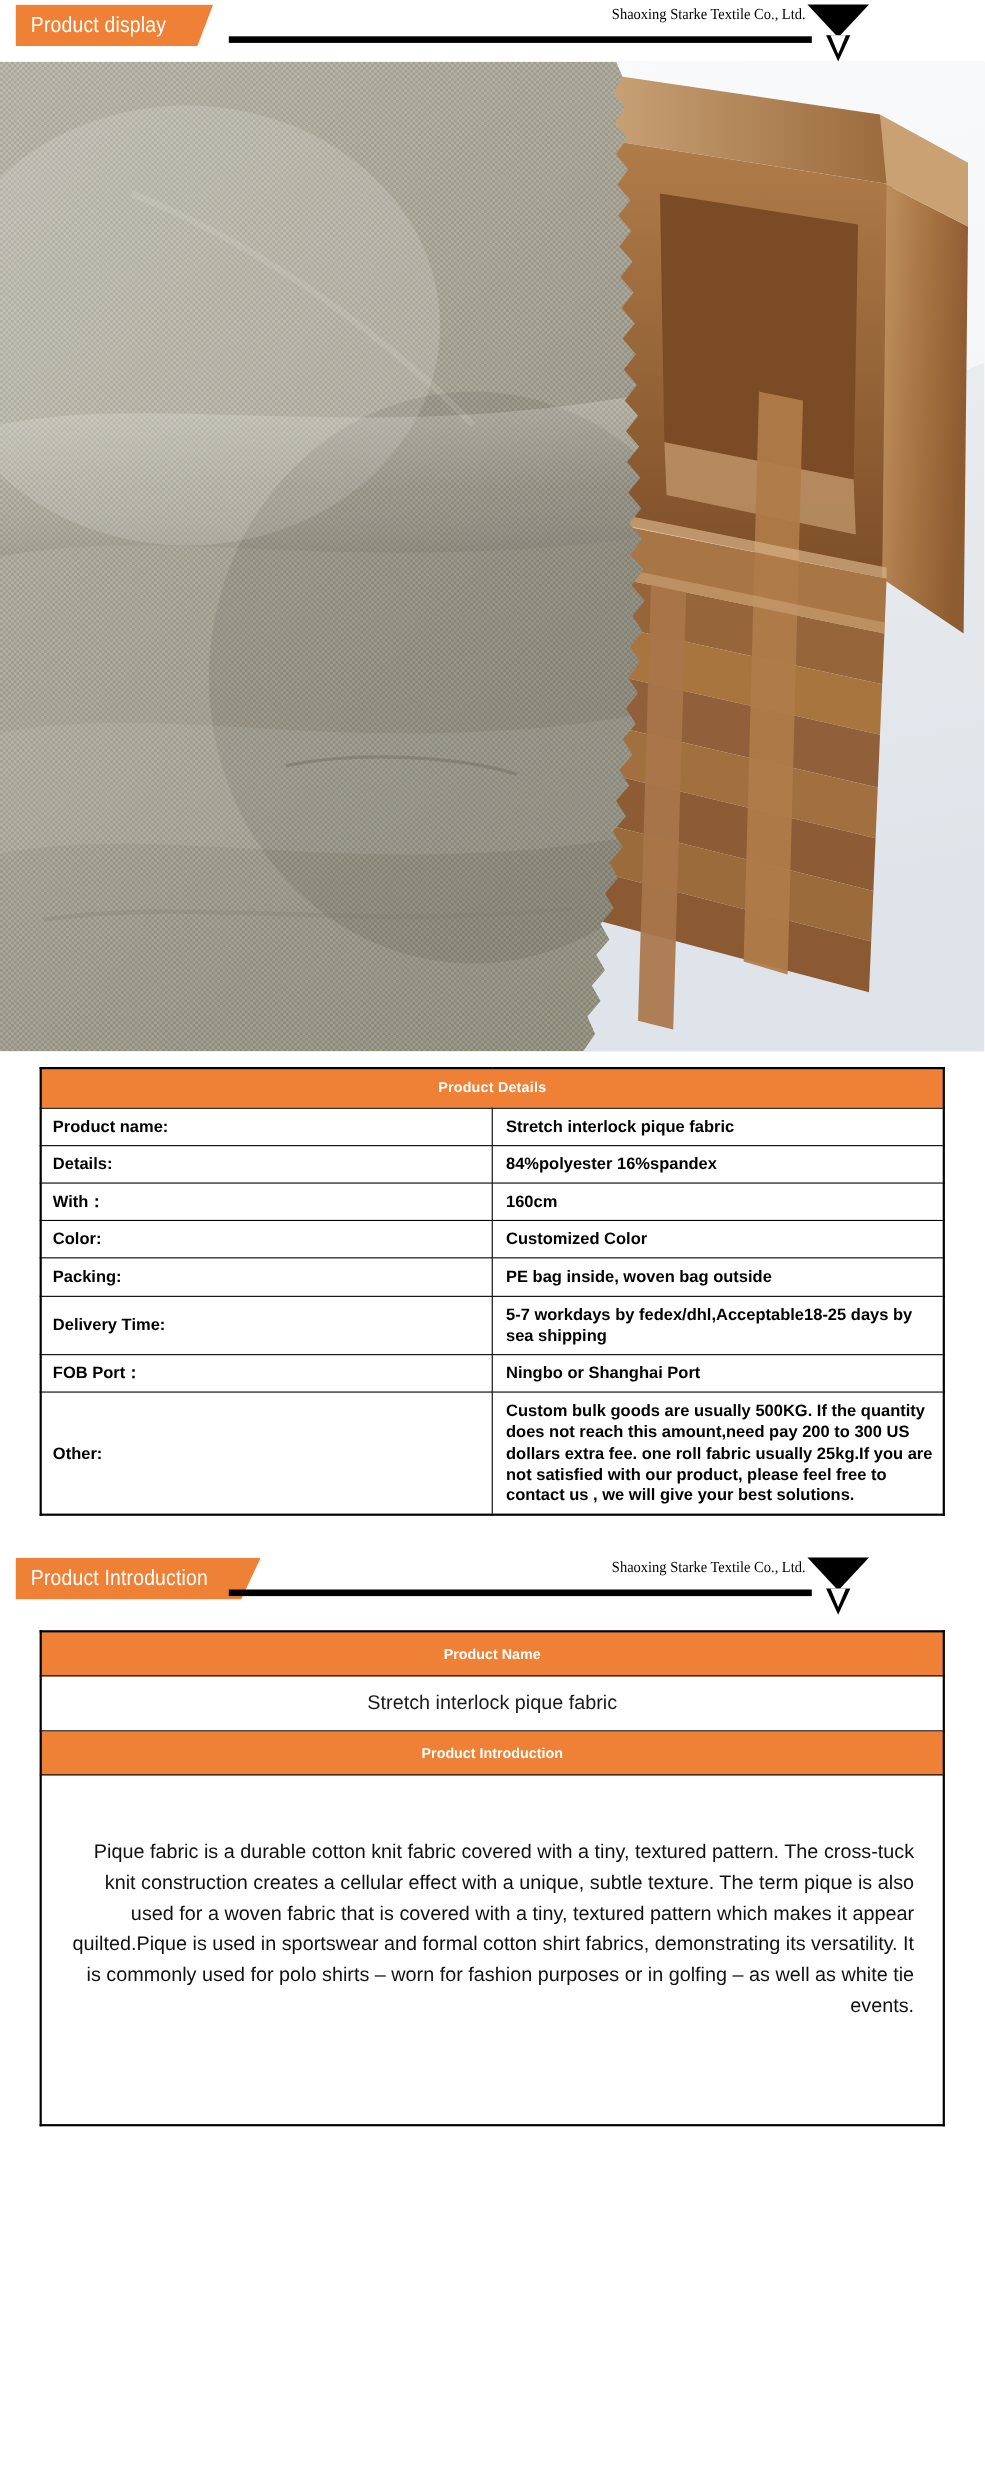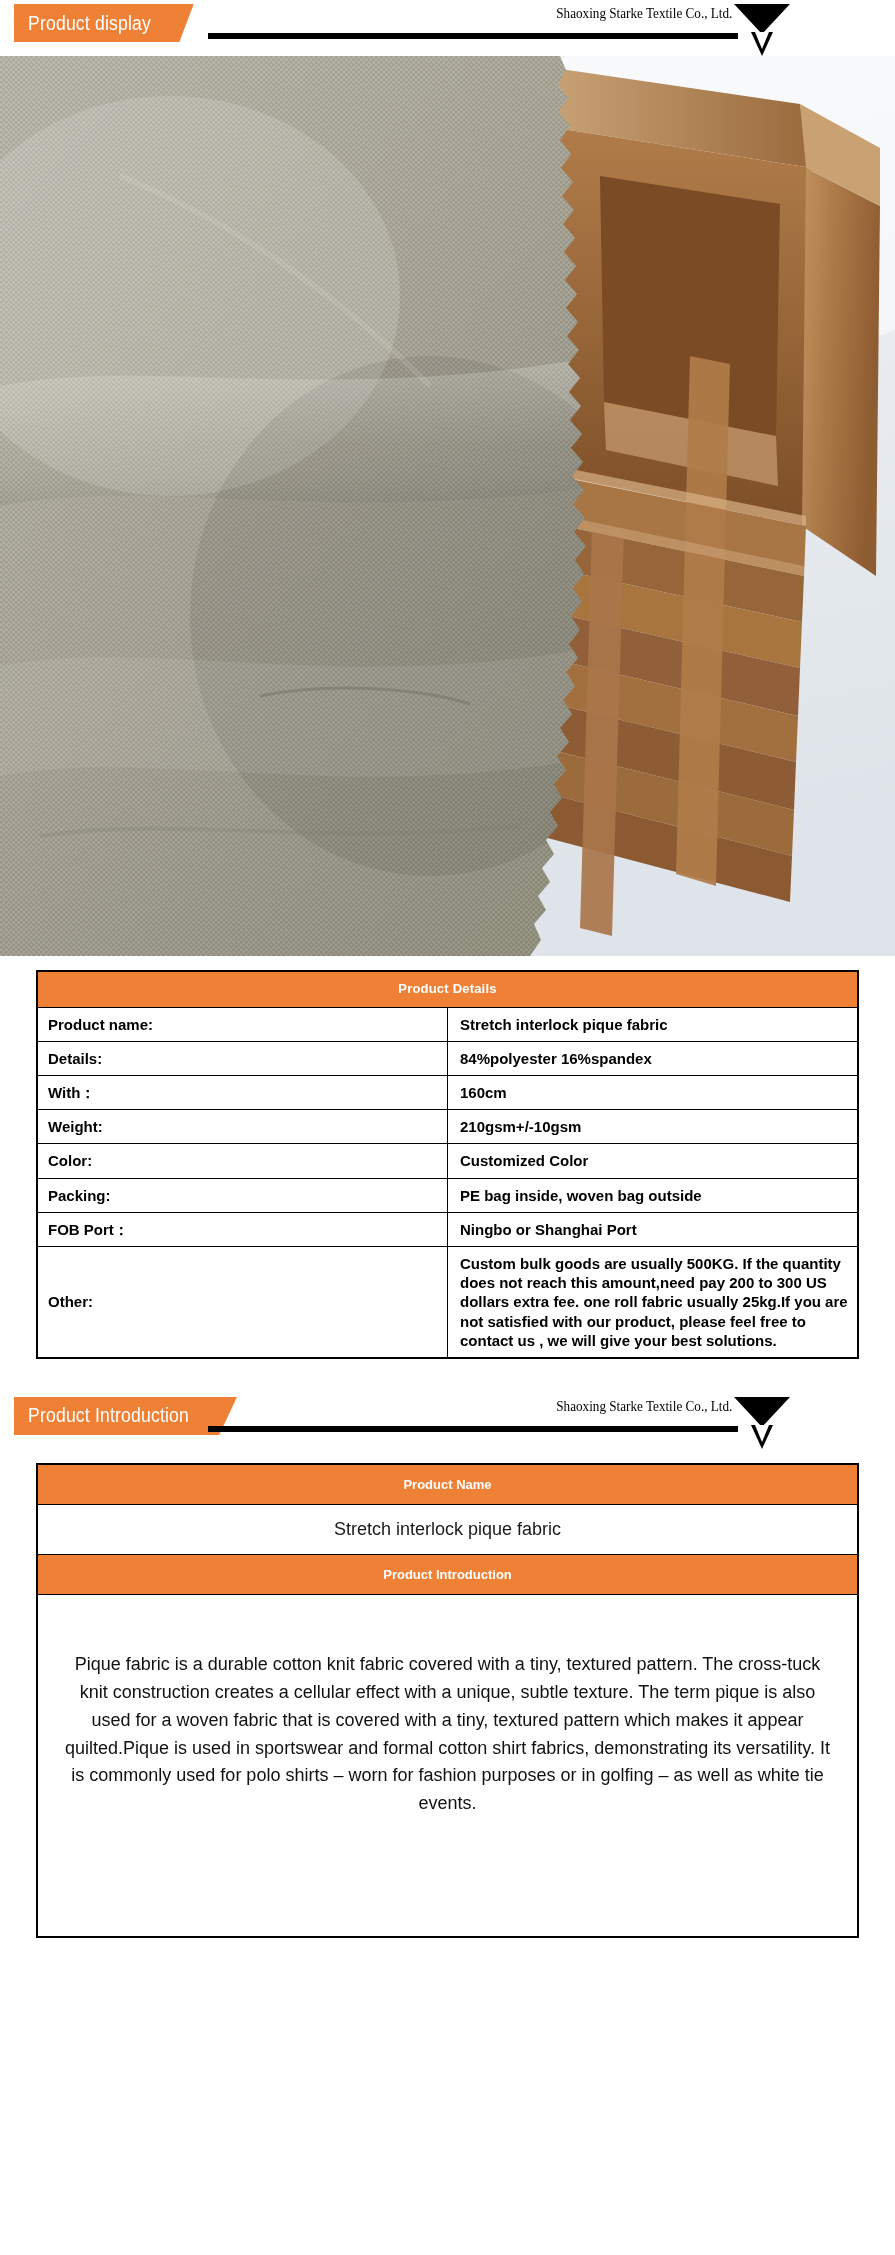--- a/index.html
+++ b/index.html
@@ -165,22 +165,22 @@
   table.intro td.name {
     text-align: center;
     font-size: 18px;
     font-weight: normal;
     padding: 14px 6px;
     border: 1px solid #000;
     color: #1a1a1a;
   }
   table.intro td.body {
     border: 1px solid #000;
-    padding: 56px 26px 118px 26px;
-    text-align: center;
+    padding: 56px 26px 94px 26px;
+    text-align: right;
     font-size: 18px;
     line-height: 1.55;
     color: #111;
     font-weight: normal;
   }
   .spacer-sm { height: 16px; }
   .spacer-md { height: 34px; }
 </style>
 </head>
 <body>
@@ -312,30 +312,30 @@
         </tr>
         <tr>
           <td class="k">Details:</td>
           <td class="v">84%polyester 16%spandex</td>
         </tr>
         <tr>
           <td class="k">With：</td>
           <td class="v">160cm</td>
         </tr>
         <tr>
-          <td class="k">Weight:</td>
-          <td class="v">210gsm+/-10gsm</td>
-        </tr>
-        <tr>
           <td class="k">Color:</td>
           <td class="v">Customized Color</td>
         </tr>
         <tr>
           <td class="k">Packing:</td>
           <td class="v">PE bag inside, woven bag outside</td>
+        </tr>
+        <tr>
+          <td class="k">Delivery Time:</td>
+          <td class="v">5-7 workdays by fedex/dhl,Acceptable18-25 days by sea shipping</td>
         </tr>
         <tr>
           <td class="k">FOB Port：</td>
           <td class="v">Ningbo or Shanghai Port</td>
         </tr>
         <tr>
           <td class="k">Other:</td>
           <td class="v">Custom bulk goods are usually 500KG. If the quantity does not reach this amount,need pay 200 to 300 US dollars extra fee. one roll fabric usually 25kg.If you are not satisfied with our product, please feel free to contact us , we will give your best solutions.</td>
         </tr>
       </tbody>

